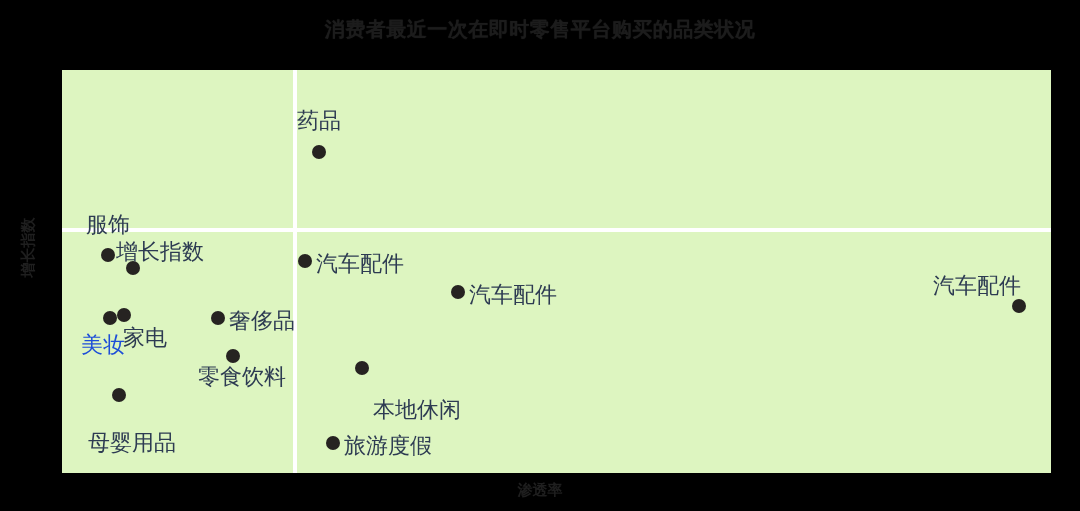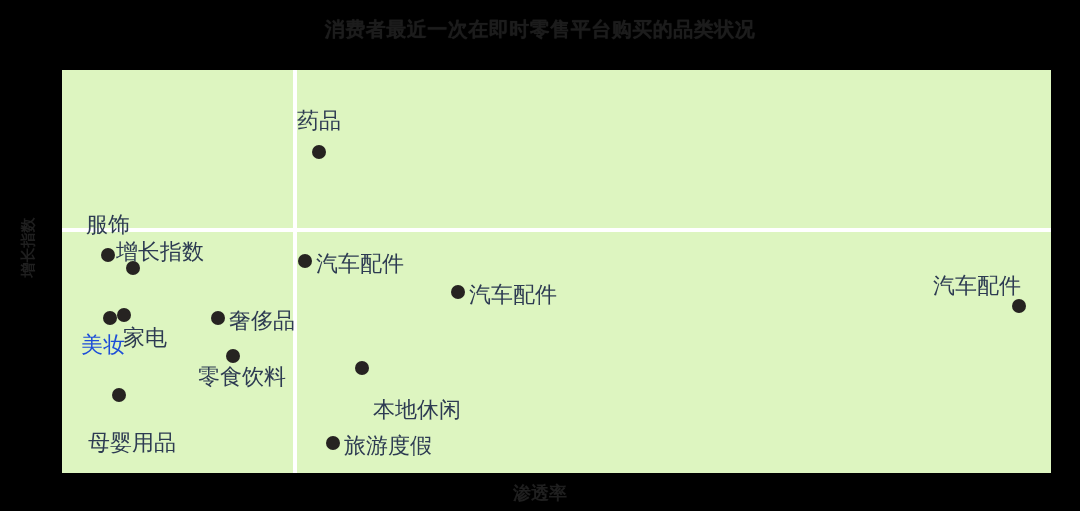--- a/index.html
+++ b/index.html
@@ -85,21 +85,21 @@
   }
 
   
   #x-axis-title {
     position: absolute;
     left: 0;
     top: 481px;
     width: 1080px;
     text-align: center;
     color: #1f1f1f;
-    font-size: 18px;
+    font-size: 15px;
     font-weight: bold;
     white-space: nowrap;
   }
   #y-axis-title {
     position: absolute;
     left: -22px;
     top: 238px;
     width: 100px;
     text-align: center;
     color: #1f1f1f;

